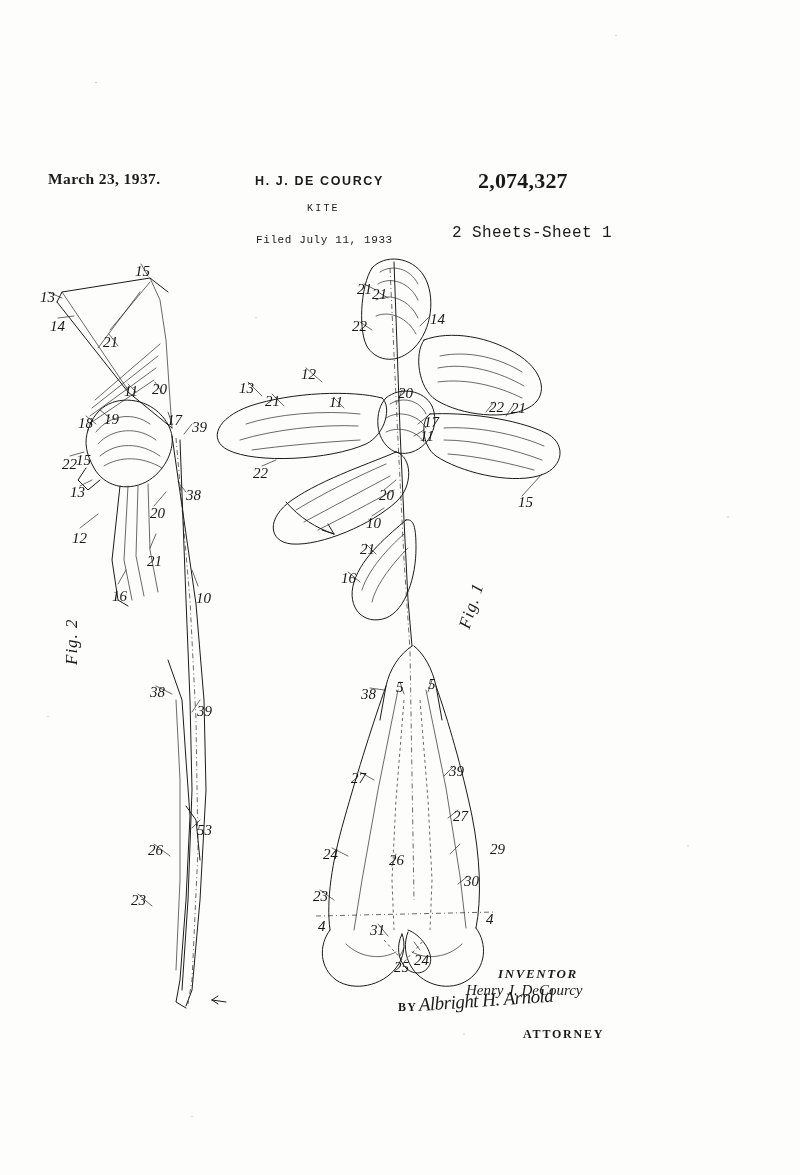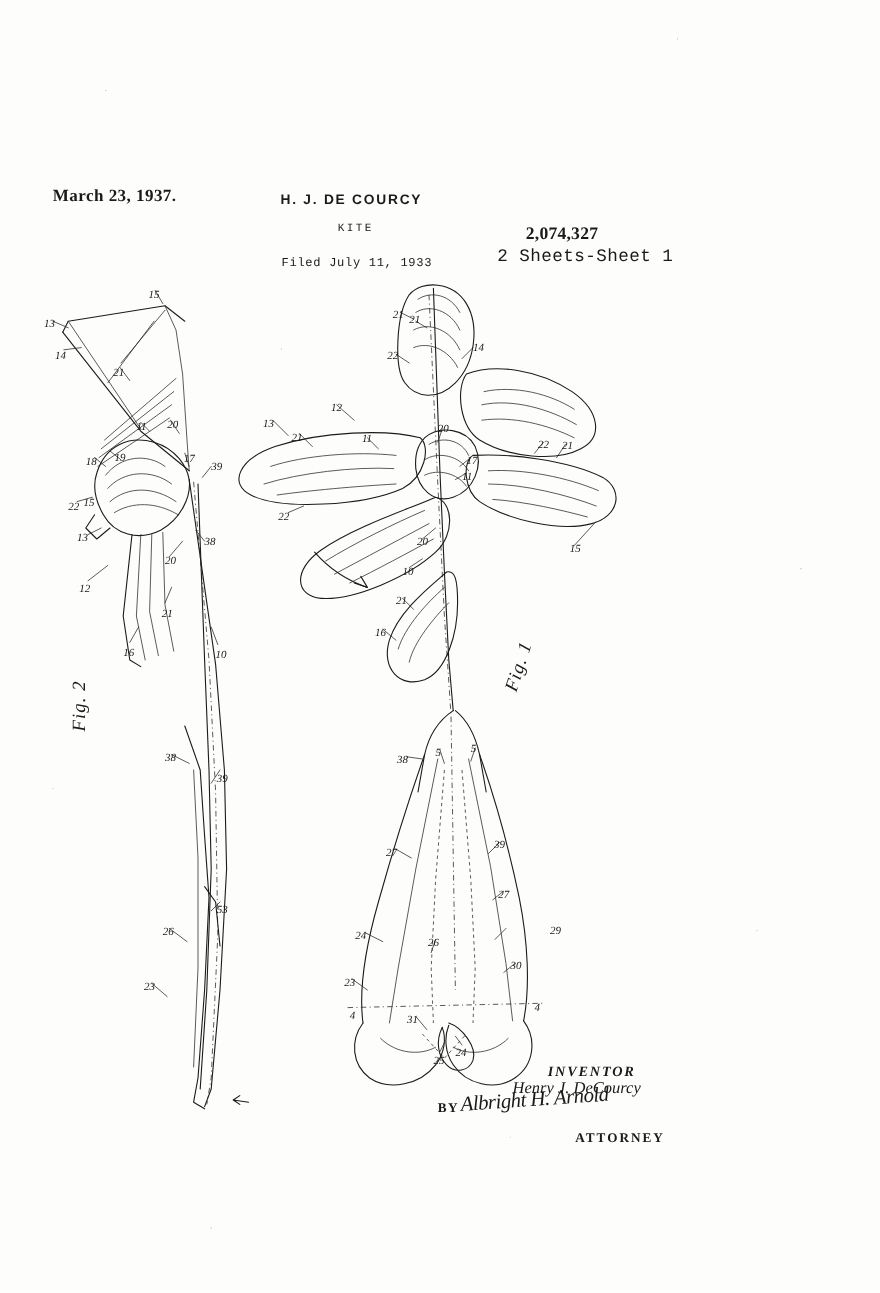--- a/index.html
+++ b/index.html
@@ -47,25 +47,24 @@
     position: absolute;
     left: 255px; top: 174px;
     font-size: 12.5px;
     letter-spacing: 1.6px;
     font-family: "Liberation Sans", sans-serif;
     font-weight: 600;
   }
   .hdr-patno {
     position: absolute;
     left: 478px; top: 168px;
-    font-size: 16px;
+    font-size: 22px;
     letter-spacing: 0.2px;
     font-weight: 700;
     font-family: "Liberation Serif", serif;
-    margin-top: 36px;
   }
   .hdr-title {
     position: absolute;
     left: 307px; top: 203px;
     font-size: 10px;
     letter-spacing: 2.2px;
     font-family: "Liberation Mono", monospace;
   }
   .hdr-filed {
     position: absolute;
@@ -142,21 +141,21 @@
     font-size: 12px;
     letter-spacing: 1.8px;
     font-family: "Liberation Serif", serif;
     font-weight: 700;
   }
   
   .num {
     position: absolute;
     font-family: "Liberation Serif", serif;
     font-style: italic;
-    font-size: 10px;
+    font-size: 15px;
     color: #171717;
     white-space: nowrap;
   }
   svg.draw {
     position: absolute;
     left: 0; top: 0;
     width: 800px;
     height: 1175px;
     pointer-events: none;
   }
@@ -394,21 +393,21 @@
       <div class="num" style="left: 360px; top: 541px;">21</div>
       <div class="num" style="left: 341px; top: 570px;">16</div>
       <div class="num" style="left: 361px; top: 686px;">38</div>
       <div class="num" style="left: 396px; top: 679px;">5</div>
       <div class="num" style="left: 428px; top: 676px;">5</div>
       <div class="num" style="left: 351px; top: 770px;">27</div>
       <div class="num" style="left: 449px; top: 763px;">39</div>
       <div class="num" style="left: 453px; top: 808px;">27</div>
       <div class="num" style="left: 323px; top: 846px;">24</div>
       <div class="num" style="left: 389px; top: 852px;">26</div>
-      <div class="num" style="left: 468px; top: 841px; padding-left: 32px;">29</div>
+      <div class="num" style="left: 458px; top: 841px; padding-left: 32px;">29</div>
       <div class="num" style="left: 464px; top: 873px;">30</div>
       <div class="num" style="left: 313px; top: 888px;">23</div>
       <div class="num" style="left: 318px; top: 918px;">4</div>
       <div class="num" style="left: 370px; top: 922px;">31</div>
       <div class="num" style="left: 486px; top: 911px;">4</div>
       <div class="num" style="left: 394px; top: 959px;">25</div>
       <div class="num" style="left: 414px; top: 952px;">24</div>
     </div>
 
   <div class="fig-label" id="fig2-label">Fig. 2</div>

